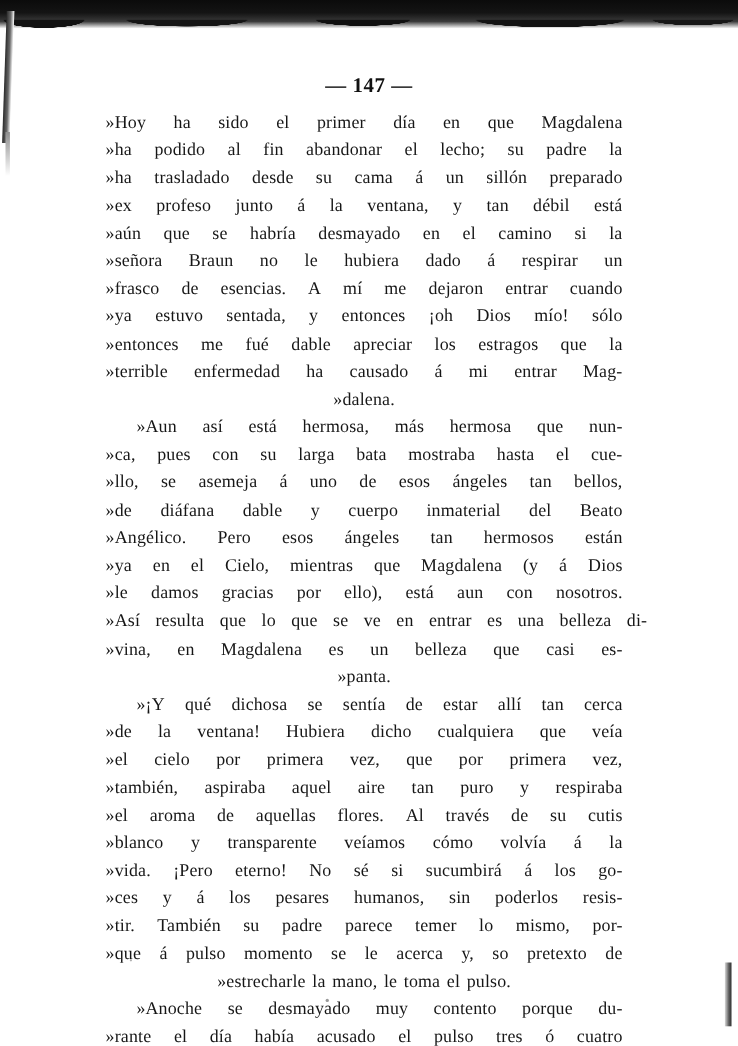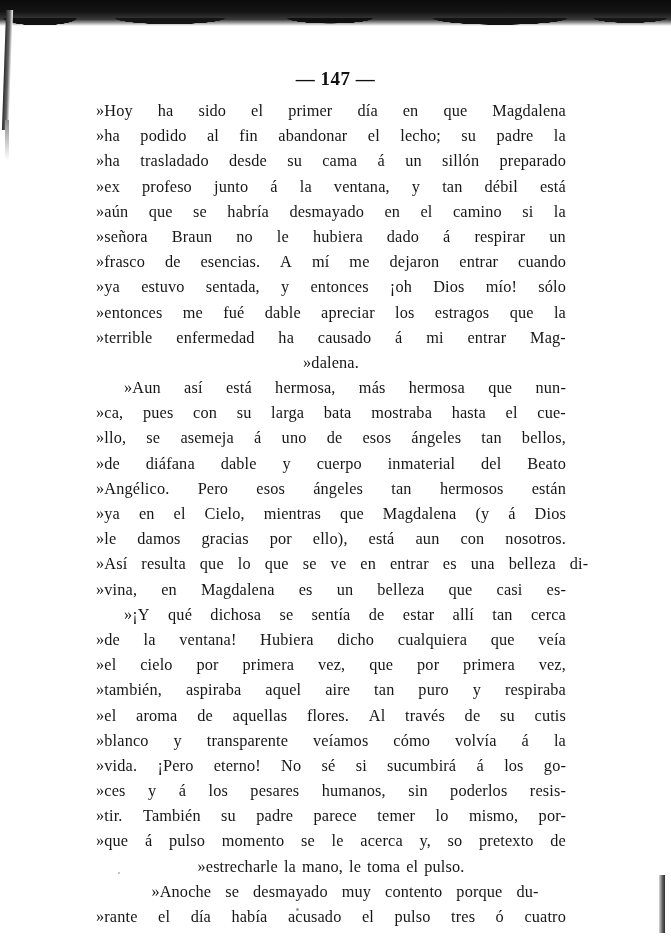--- a/index.html
+++ b/index.html
@@ -145,27 +145,28 @@
       <div class="line last"><span class="w">»dalena.</span></div>
       <div class="line justify" style="padding-left: 28px; text-align: center;"><span class="w">»Aun</span><span class="w">así</span><span class="w">está</span><span class="w">hermosa,</span><span class="w">más</span><span class="w">hermosa</span><span class="w">que</span><span class="w">nun-</span></div>
       <div class="line justify"><span class="w">»ca,</span><span class="w">pues</span><span class="w">con</span><span class="w">su</span><span class="w">larga</span><span class="w">bata</span><span class="w">mostraba</span><span class="w">hasta</span><span class="w">el</span><span class="w">cue-</span></div>
       <div class="line justify"><span class="w">»llo,</span><span class="w">se</span><span class="w">asemeja</span><span class="w">á</span><span class="w">uno</span><span class="w">de</span><span class="w">esos</span><span class="w">ángeles</span><span class="w">tan</span><span class="w">bellos,</span></div>
       <div class="line justify"><span class="w">»de</span><span class="w">diáfana</span><span class="w">dable</span><span class="w">y</span><span class="w">cuerpo</span><span class="w">inmaterial</span><span class="w">del</span><span class="w">Beato</span></div>
       <div class="line justify"><span class="w">»Angélico.</span><span class="w">Pero</span><span class="w">esos</span><span class="w">ángeles</span><span class="w">tan</span><span class="w">hermosos</span><span class="w">están</span></div>
       <div class="line justify"><span class="w">»ya</span><span class="w">en</span><span class="w">el</span><span class="w">Cielo,</span><span class="w">mientras</span><span class="w">que</span><span class="w">Magdalena</span><span class="w">(y</span><span class="w">á</span><span class="w">Dios</span></div>
       <div class="line justify"><span class="w">»le</span><span class="w">damos</span><span class="w">gracias</span><span class="w">por</span><span class="w">ello),</span><span class="w">está</span><span class="w">aun</span><span class="w">con</span><span class="w">nosotros.</span></div>
       <div class="line justify"><span class="w">»Así</span><span class="w">resulta</span><span class="w">que</span><span class="w">lo</span><span class="w">que</span><span class="w">se</span><span class="w">ve</span><span class="w">en</span><span class="w">entrar</span><span class="w">es</span><span class="w">una</span><span class="w">belleza</span><span class="w">di-</span></div>
       <div class="line justify"><span class="w">»vina,</span><span class="w">en</span><span class="w">Magdalena</span><span class="w">es</span><span class="w">un</span><span class="w">belleza</span><span class="w">que</span><span class="w">casi</span><span class="w">es-</span></div>
+      <div class="line last"><span class="w">»panta.</span></div>
       <div class="line justify" style="padding-left: 28px;"><span class="w">»¡Y</span><span class="w">qué</span><span class="w">dichosa</span><span class="w">se</span><span class="w">sentía</span><span class="w">de</span><span class="w">estar</span><span class="w">allí</span><span class="w">tan</span><span class="w">cerca</span></div>
       <div class="line justify"><span class="w">»de</span><span class="w">la</span><span class="w">ventana!</span><span class="w">Hubiera</span><span class="w">dicho</span><span class="w">cualquiera</span><span class="w">que</span><span class="w">veía</span></div>
       <div class="line justify"><span class="w">»el</span><span class="w">cielo</span><span class="w">por</span><span class="w">primera</span><span class="w">vez,</span><span class="w">que</span><span class="w">por</span><span class="w">primera</span><span class="w">vez,</span></div>
       <div class="line justify"><span class="w">»también,</span><span class="w">aspiraba</span><span class="w">aquel</span><span class="w">aire</span><span class="w">tan</span><span class="w">puro</span><span class="w">y</span><span class="w">respiraba</span></div>
       <div class="line justify"><span class="w">»el</span><span class="w">aroma</span><span class="w">de</span><span class="w">aquellas</span><span class="w">flores.</span><span class="w">Al</span><span class="w">través</span><span class="w">de</span><span class="w">su</span><span class="w">cutis</span></div>
       <div class="line justify"><span class="w">»blanco</span><span class="w">y</span><span class="w">transparente</span><span class="w">veíamos</span><span class="w">cómo</span><span class="w">volvía</span><span class="w">á</span><span class="w">la</span></div>
       <div class="line justify"><span class="w">»vida.</span><span class="w">¡Pero</span><span class="w">eterno!</span><span class="w">No</span><span class="w">sé</span><span class="w">si</span><span class="w">sucumbirá</span><span class="w">á</span><span class="w">los</span><span class="w">go-</span></div>
       <div class="line justify"><span class="w">»ces</span><span class="w">y</span><span class="w">á</span><span class="w">los</span><span class="w">pesares</span><span class="w">humanos,</span><span class="w">sin</span><span class="w">poderlos</span><span class="w">resis-</span></div>
       <div class="line justify"><span class="w">»tir.</span><span class="w">También</span><span class="w">su</span><span class="w">padre</span><span class="w">parece</span><span class="w">temer</span><span class="w">lo</span><span class="w">mismo,</span><span class="w">por-</span></div>
       <div class="line justify"><span class="w">»que</span><span class="w">á</span><span class="w">pulso</span><span class="w">momento</span><span class="w">se</span><span class="w">le</span><span class="w">acerca</span><span class="w">y,</span><span class="w">so</span><span class="w">pretexto</span><span class="w">de</span></div>
       <div class="line last"><span class="w">»estrecharle</span><span class="w">la</span><span class="w">mano,</span><span class="w">le</span><span class="w">toma</span><span class="w">el</span><span class="w">pulso.</span></div>
-      <div class="line justify" style="padding-left: 28px; justify-content: center;"><span class="w">»Anoche</span><span class="w">se</span><span class="w">desmayado</span><span class="w">muy</span><span class="w">contento</span><span class="w">porque</span><span class="w">du-</span></div>
+      <div class="line justify" style="padding-left: 28px;"><span class="w">»Anoche</span><span class="w">se</span><span class="w">desmayado</span><span class="w">muy</span><span class="w">contento</span><span class="w">porque</span><span class="w">du-</span></div>
       <div class="line justify"><span class="w">»rante</span><span class="w">el</span><span class="w">día</span><span class="w">había</span><span class="w">acusado</span><span class="w">el</span><span class="w">pulso</span><span class="w">tres</span><span class="w">ó</span><span class="w">cuatro</span></div>
     </div>
 </div>
 
 </body></html>

